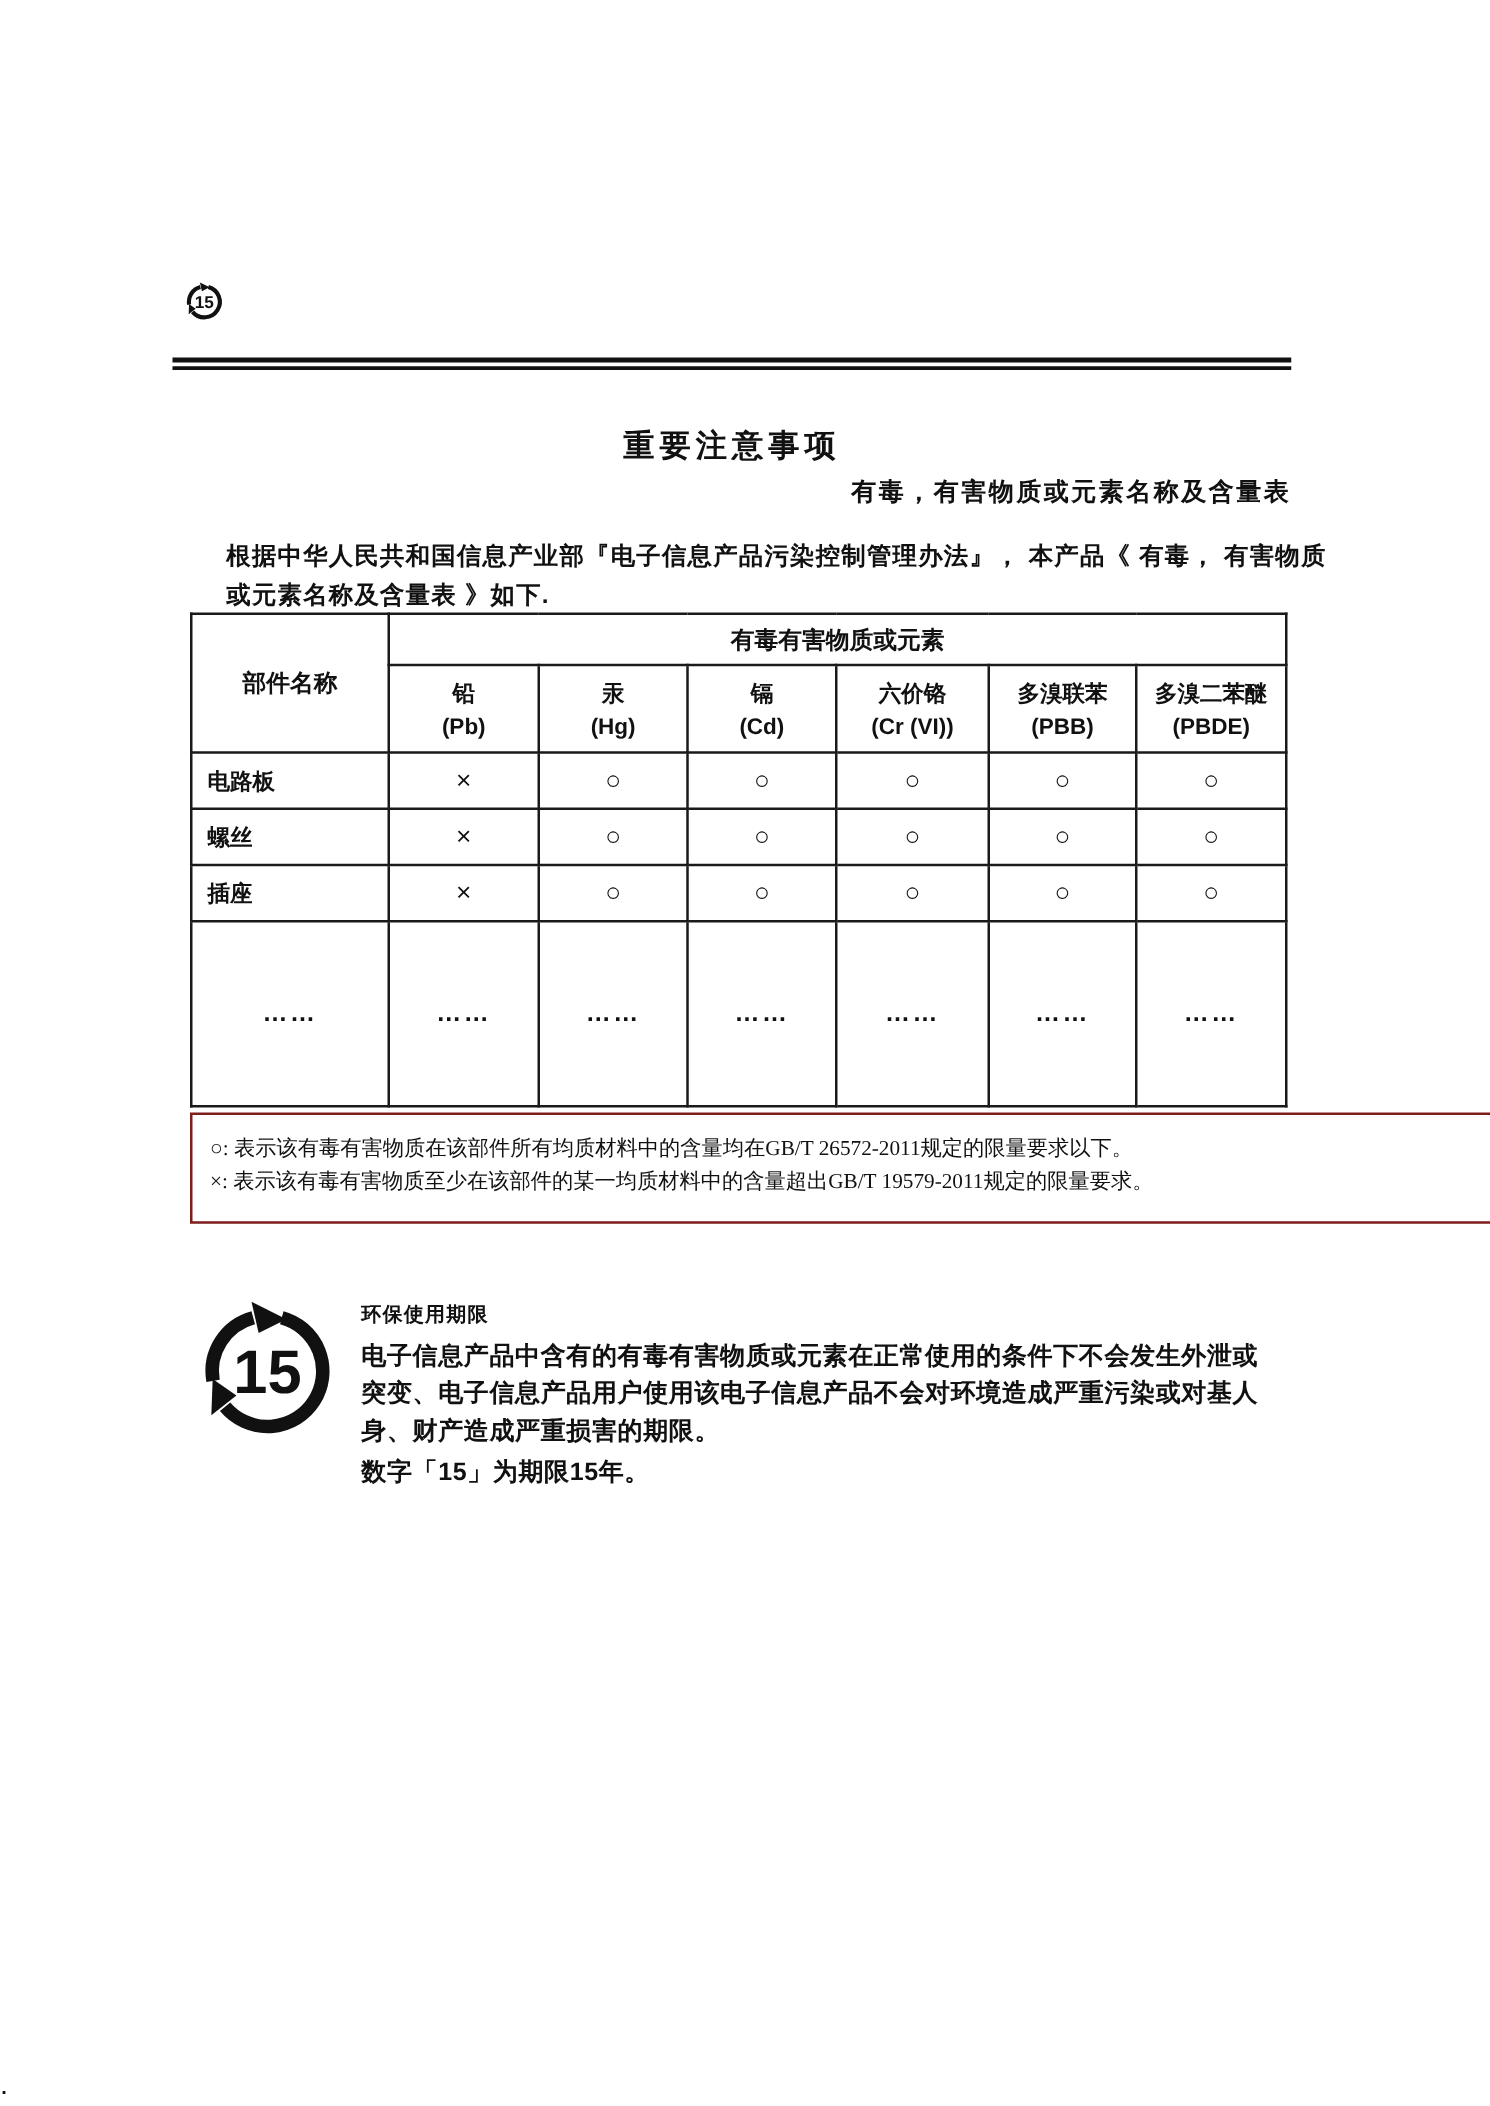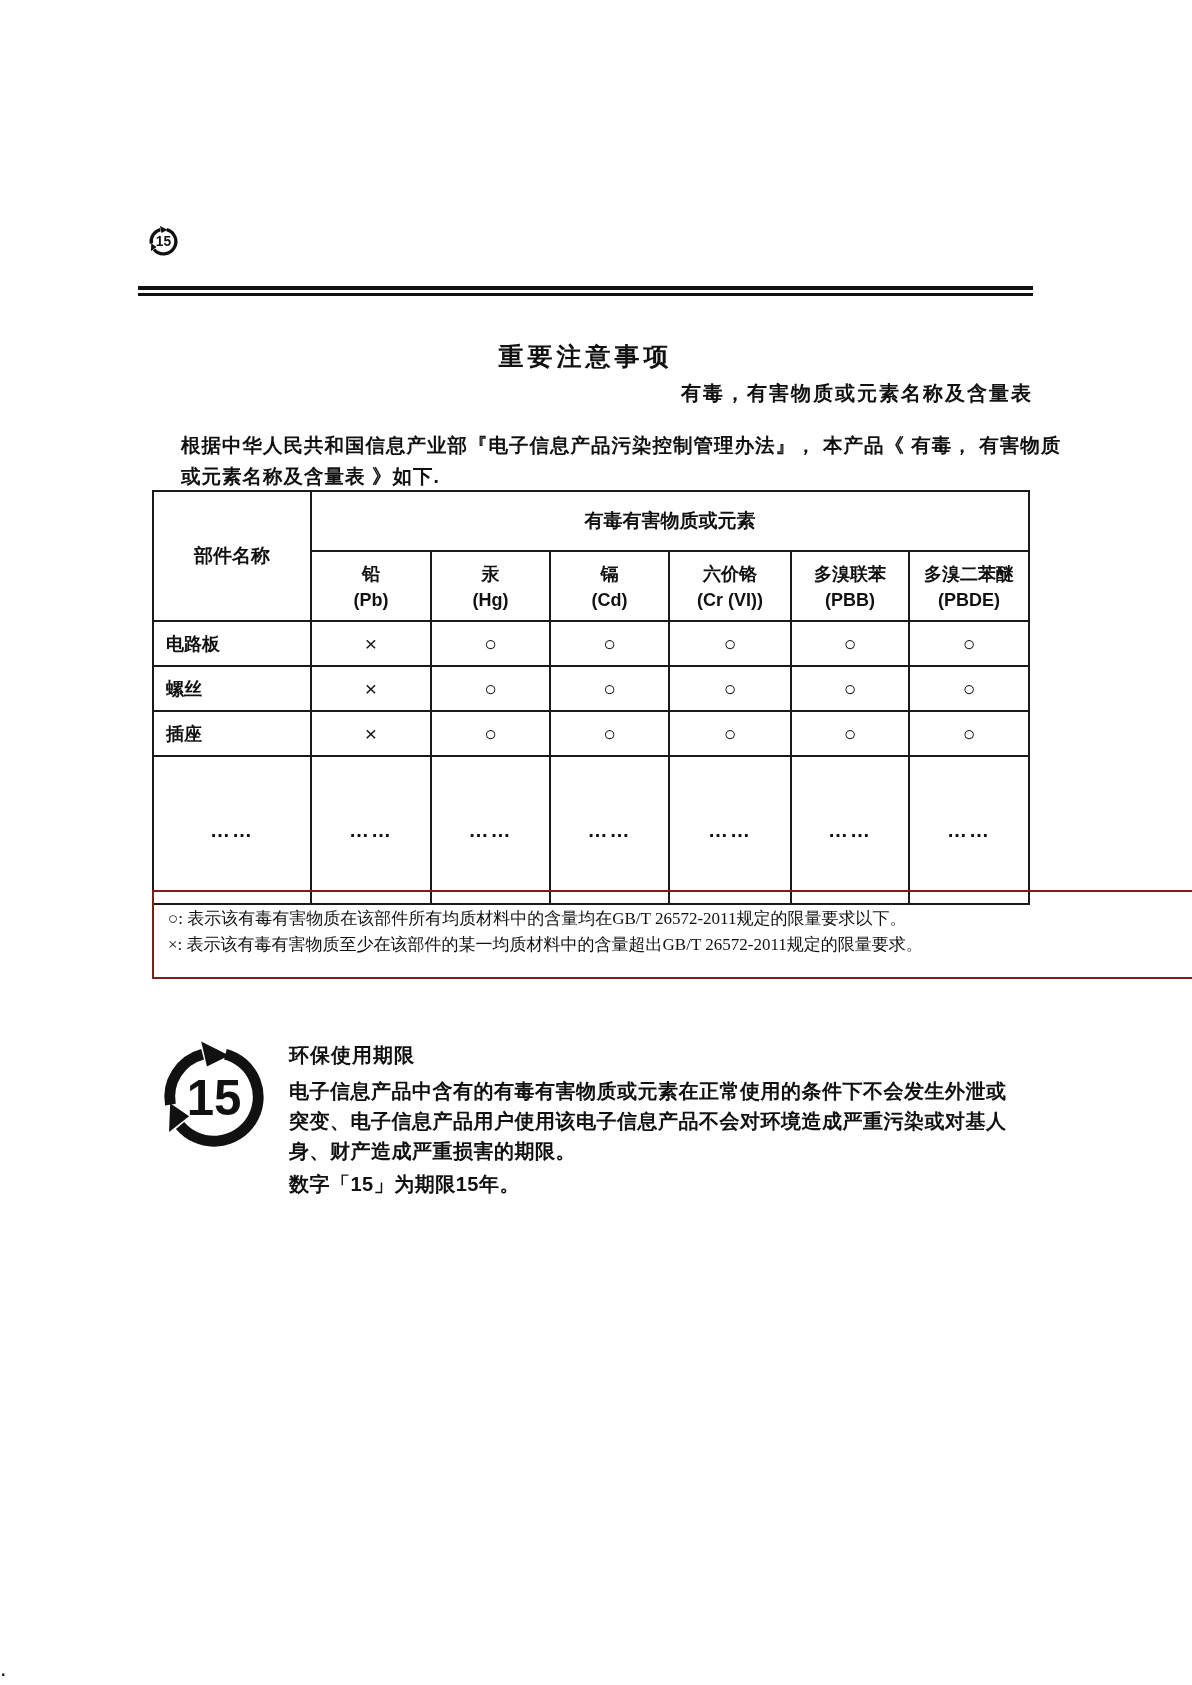--- a/index.html
+++ b/index.html
@@ -83,21 +83,21 @@
     padding: 0;
   }
   .subst-table .col-part { width: 158px; }
   .subst-table .col-1 { width: 120px; }
   .subst-table .col-2 { width: 119px; }
   .subst-table .col-3 { width: 119px; }
   .subst-table .col-4 { width: 122px; }
   .subst-table .col-5 { width: 118px; }
   .subst-table .col-6 { width: 120px; }
 
-  .subst-table tr.hdr-group th { height: 60px; font-size: 19px; }
+  .subst-table tr.hdr-group th { height: 41px; font-size: 19px; }
   .subst-table tr.hdr-cols th { height: 70px; font-size: 18px; }
   .subst-table tr.data-row td { height: 45px; }
   .subst-table tr.dots-row td { height: 148px; font-size: 20px; letter-spacing: 2px; font-weight: 700; }
 
   .subst-table td.part-cell {
     text-align: left;
     padding-left: 12px;
     font-weight: 600;
     border-radius: 12px;
   }
@@ -123,21 +123,21 @@
     left: 155px;
     top: 1038px;
     width: 880px;
     display: flex;
     align-items: flex-start;
     gap: 16px;
   }
   .epup-logo { width: 118px; height: 118px; flex: 0 0 118px; }
   .epup-text { width: 726px; padding-top: 4px; }
   .epup-heading {
-    font-size: 20px;
+    font-size: 16px;
     font-weight: 700;
     margin-bottom: 7px;
     letter-spacing: 1px;
   }
   .epup-body {
     font-size: 20px;
     font-weight: 600;
     line-height: 1.5;
     letter-spacing: 0.5px;
   }
@@ -251,21 +251,21 @@
       <td>……</td>
       <td>……</td>
       <td>……</td>
       <td>……</td>
     </tr>
   </tbody>
 </table>
 
 <div class="legend-box">
   <div>○: 表示该有毒有害物质在该部件所有均质材料中的含量均在GB/T 26572-2011规定的限量要求以下。</div>
-  <div>×: 表示该有毒有害物质至少在该部件的某一均质材料中的含量超出GB/T 26572-2011规定的限量要求。</div>
+  <div>×: 表示该有毒有害物质至少在该部件的某一均质材料中的含量超出GB/T 19579-2011规定的限量要求。</div>
 </div>
 
 <div class="epup">
   <svg class="epup-logo" viewBox="0 0 120 120" aria-hidden="true">
     <path d="M 15.7 67.8 A 45 45 0 0 1 48.4 16.5" fill="none" stroke="#111" stroke-width="11"></path>
     <path d="M 71.6 16.5 A 45 45 0 1 1 25.5 88.9" fill="none" stroke="#111" stroke-width="11"></path>
     <polygon points="47,3.5 52.8,28.9 75.4,17.7" fill="#111"></polygon>
     <polygon points="14.3,95.7 34.7,79.7 15.4,66.3" fill="#111"></polygon>
     <text x="60" y="78" text-anchor="middle" font-size="50" font-weight="bold" fill="#111" font-family="'Liberation Sans',sans-serif">15</text>
   </svg>

